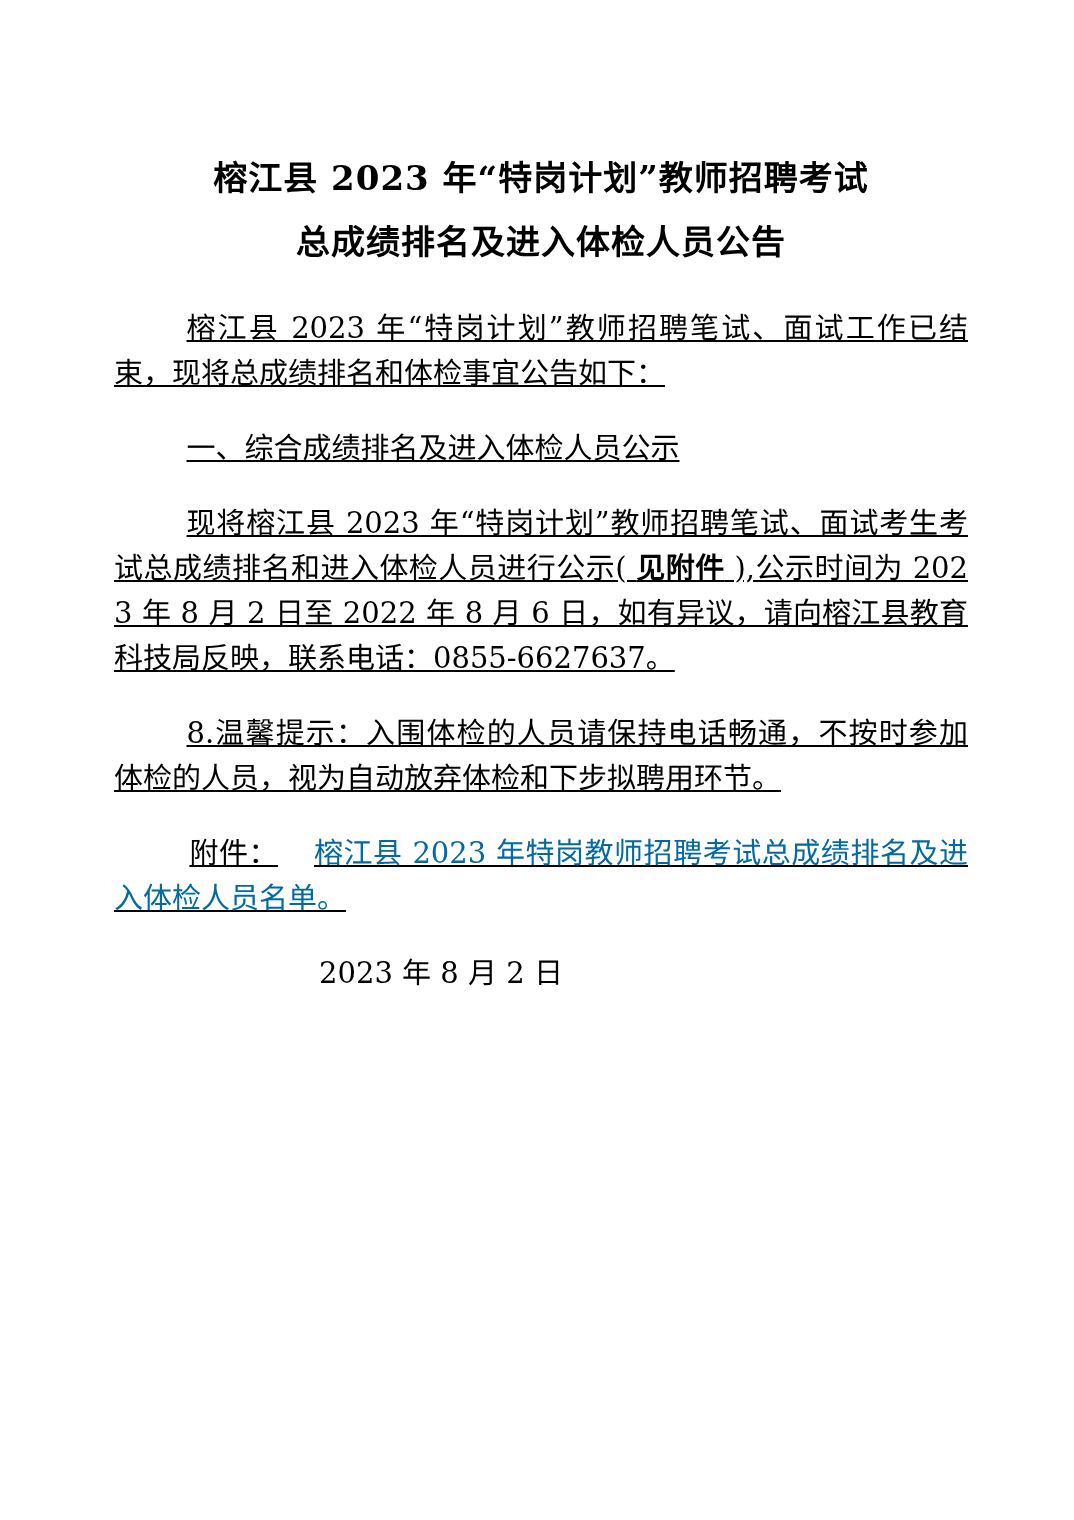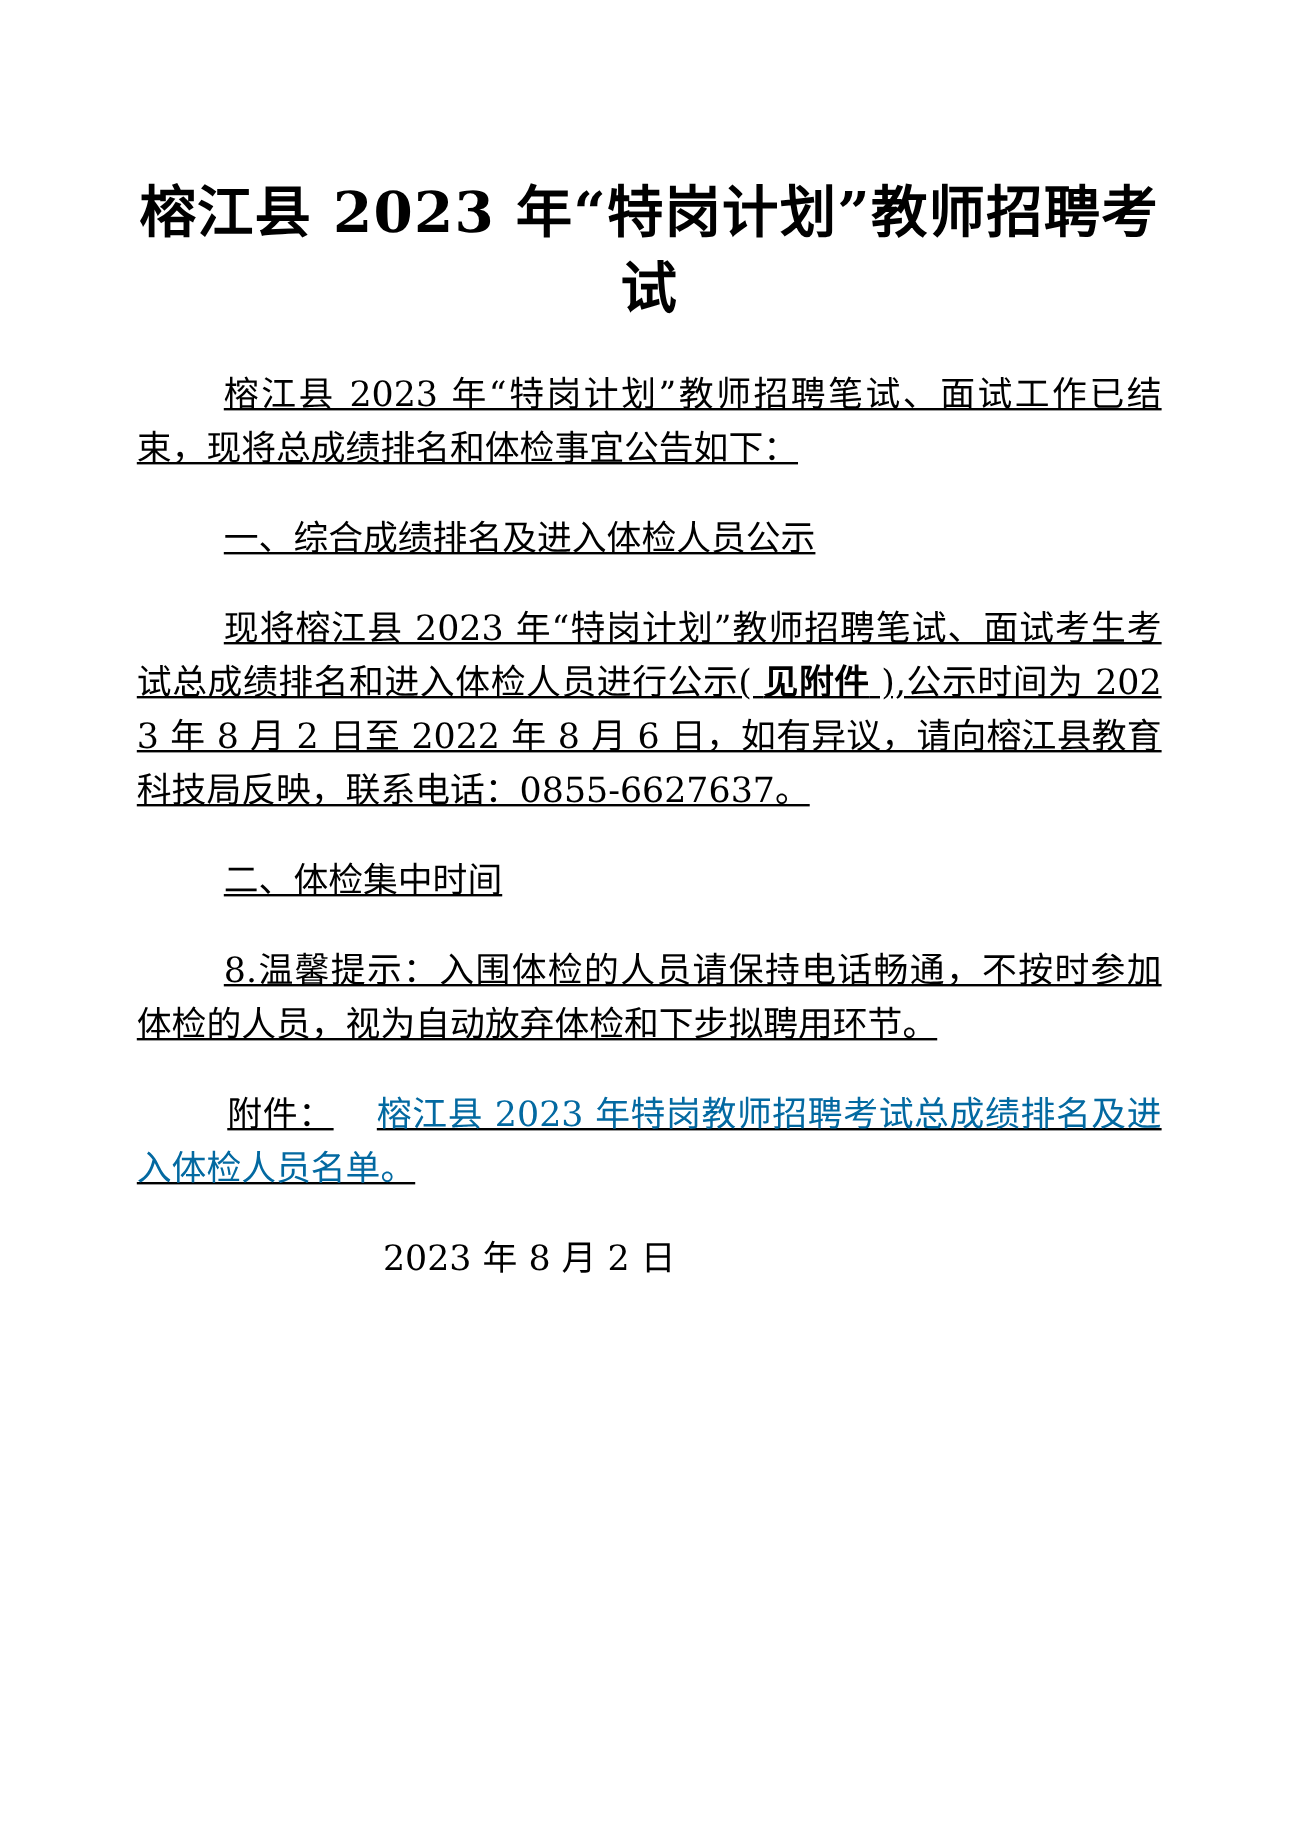--- a/index.html
+++ b/index.html
@@ -15,21 +15,21 @@
     background: #ffffff;
     padding: 146px 106px 0 114px;
     font-family: "DejaVu Serif", "Liberation Serif", serif;
     color: #000000;
     font-size: 29px;
     line-height: 45px;
     overflow: hidden;
   }
   .title {
     margin: 0 0 32px 0;
-    font-size: 47px;
+    font-size: 34px;
     line-height: 64px;
     font-weight: bold;
     text-align: center;
     letter-spacing: 1px;
   }
   .title-line { display: block; }
   .para {
     margin: 0 0 30px 0;
     text-align: justify;
     word-break: break-all;
@@ -51,29 +51,29 @@
     word-break: keep-all;
   }
 </style>
 </head>
 <body>
 
 <div class="page">
 
   <h1 class="title">
     <span class="title-line">榕江县 2023 年“特岗计划”教师招聘考试</span>
+    <span class="title-line">总成绩排名及进入体检人员公告</span>
   </h1>
 
   <p class="para indent">榕江县 2023 年“特岗计划”教师招聘笔试、面试工作已结束，现将总成绩排名和体检事宜公告如下：</p>
 
   <p class="para indent">一、综合成绩排名及进入体检人员公示</p>
 
   <p class="para indent"><span>现将榕江县 2023 年“特岗计划”教师招聘笔试、面试考生考试总成绩排名和进入体检人员进行公示( </span><b>见附件</b><span> ),公示时间为 2023 年 8 月 2 日至 2022 年 8 月 6 日，如有异议，请向榕江县教育科技局反映，联系电话：0855-6627637。</span></p>
 
-  <p class="para indent">二、体检集中时间</p>
 
 
   <p class="para indent">8.温馨提示：入围体检的人员请保持电话畅通，不按时参加体检的人员，视为自动放弃体检和下步拟聘用环节。</p>
 
   <p class="para attach"><span>附件：</span><span style="color: #0369a1; margin-left: 36px;">榕江县 2023 年特岗教师招聘考试总成绩排名及进入体检人员名单。</span></p>
 
 
   <p class="date">2023 年 8 月 2 日</p>
 
 </div>

